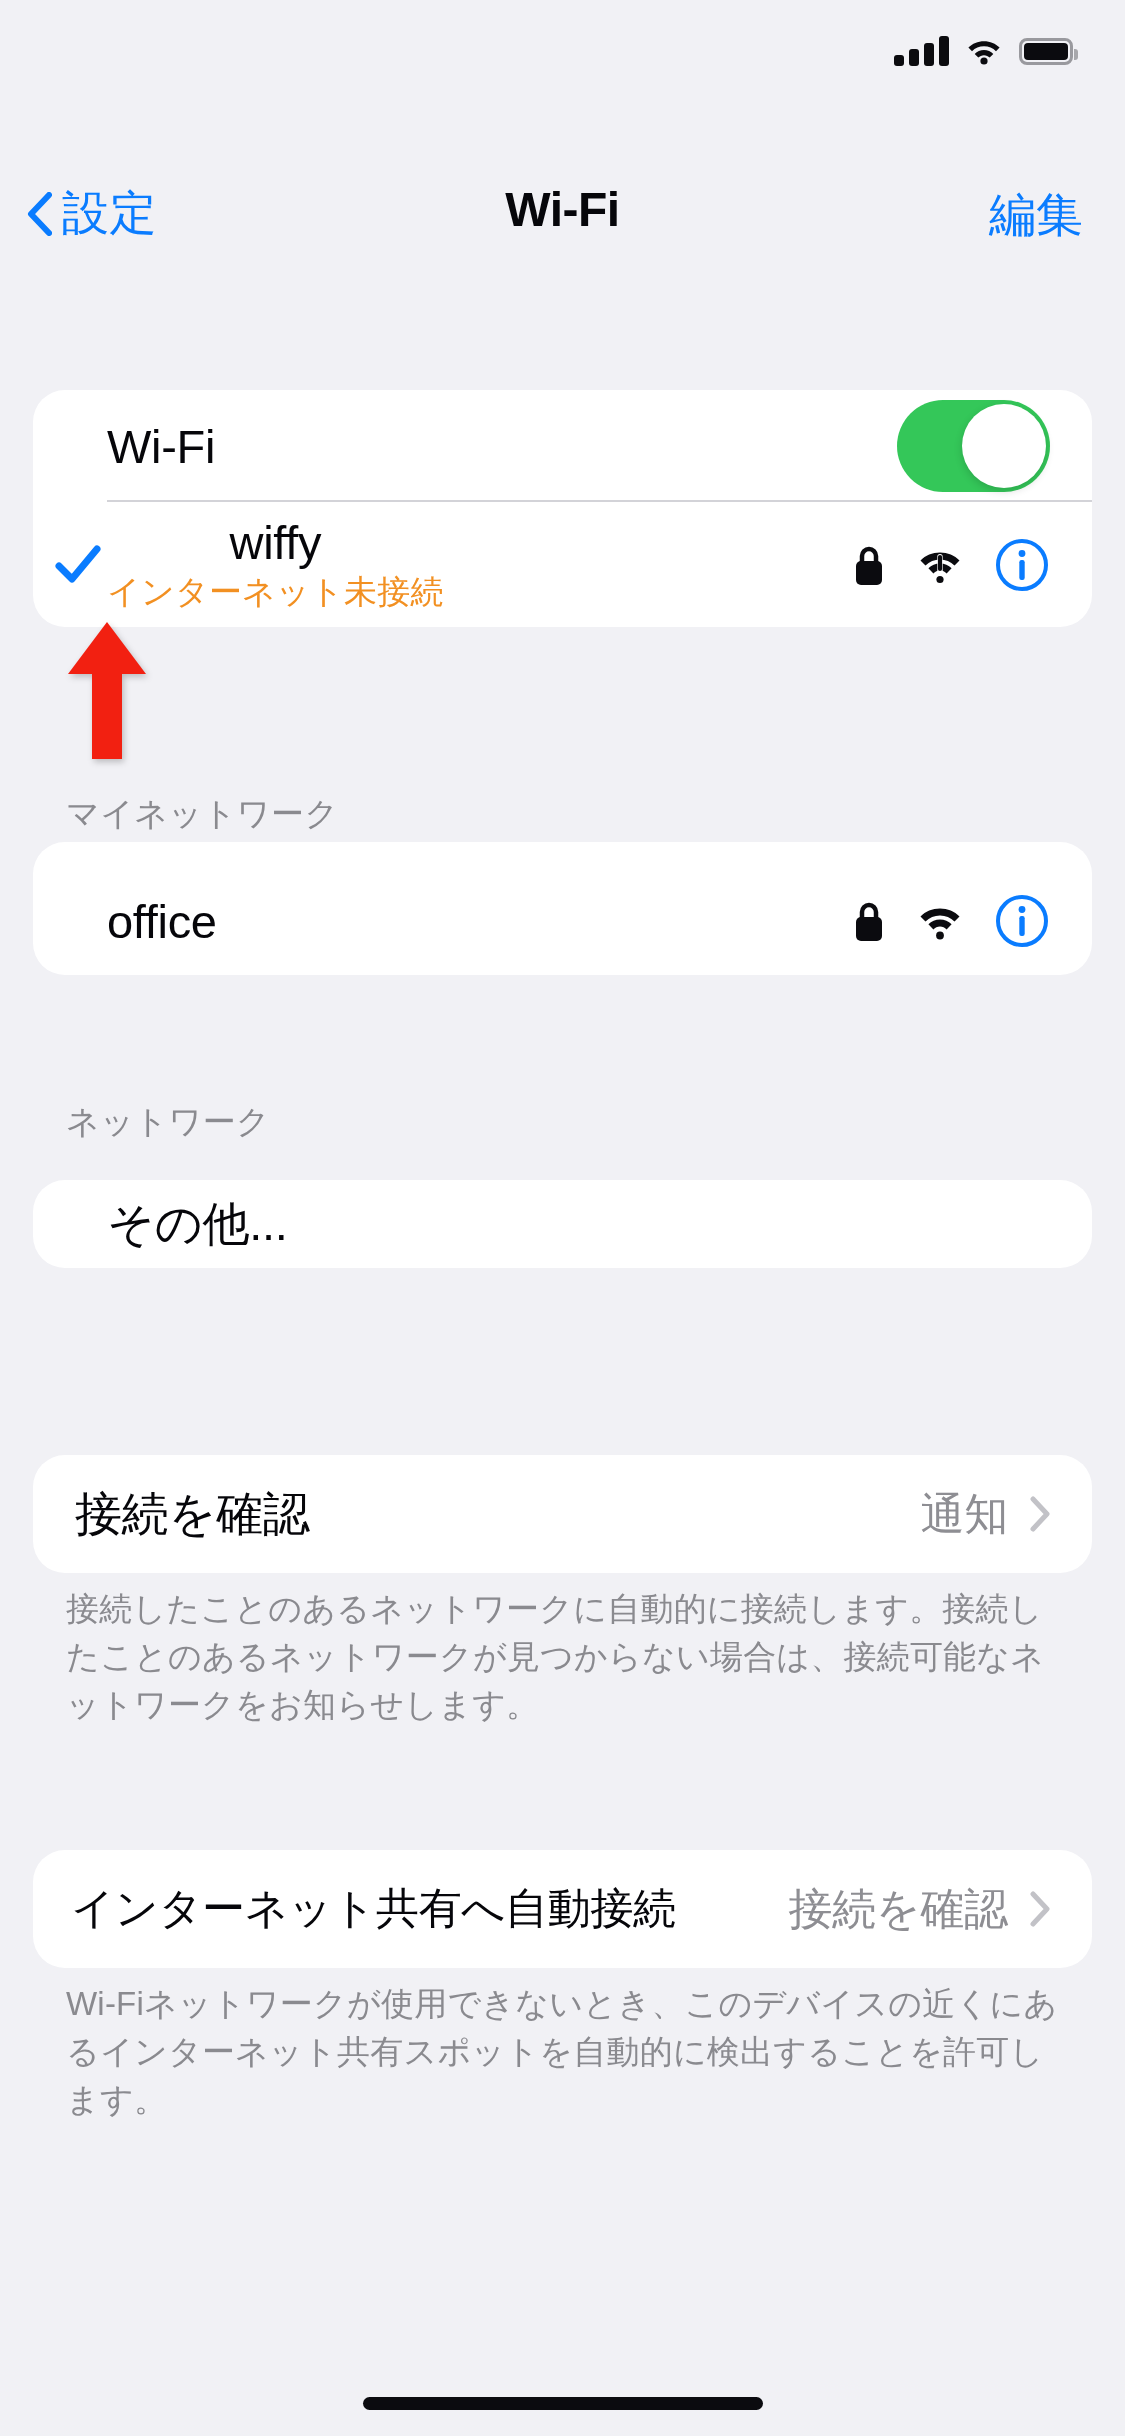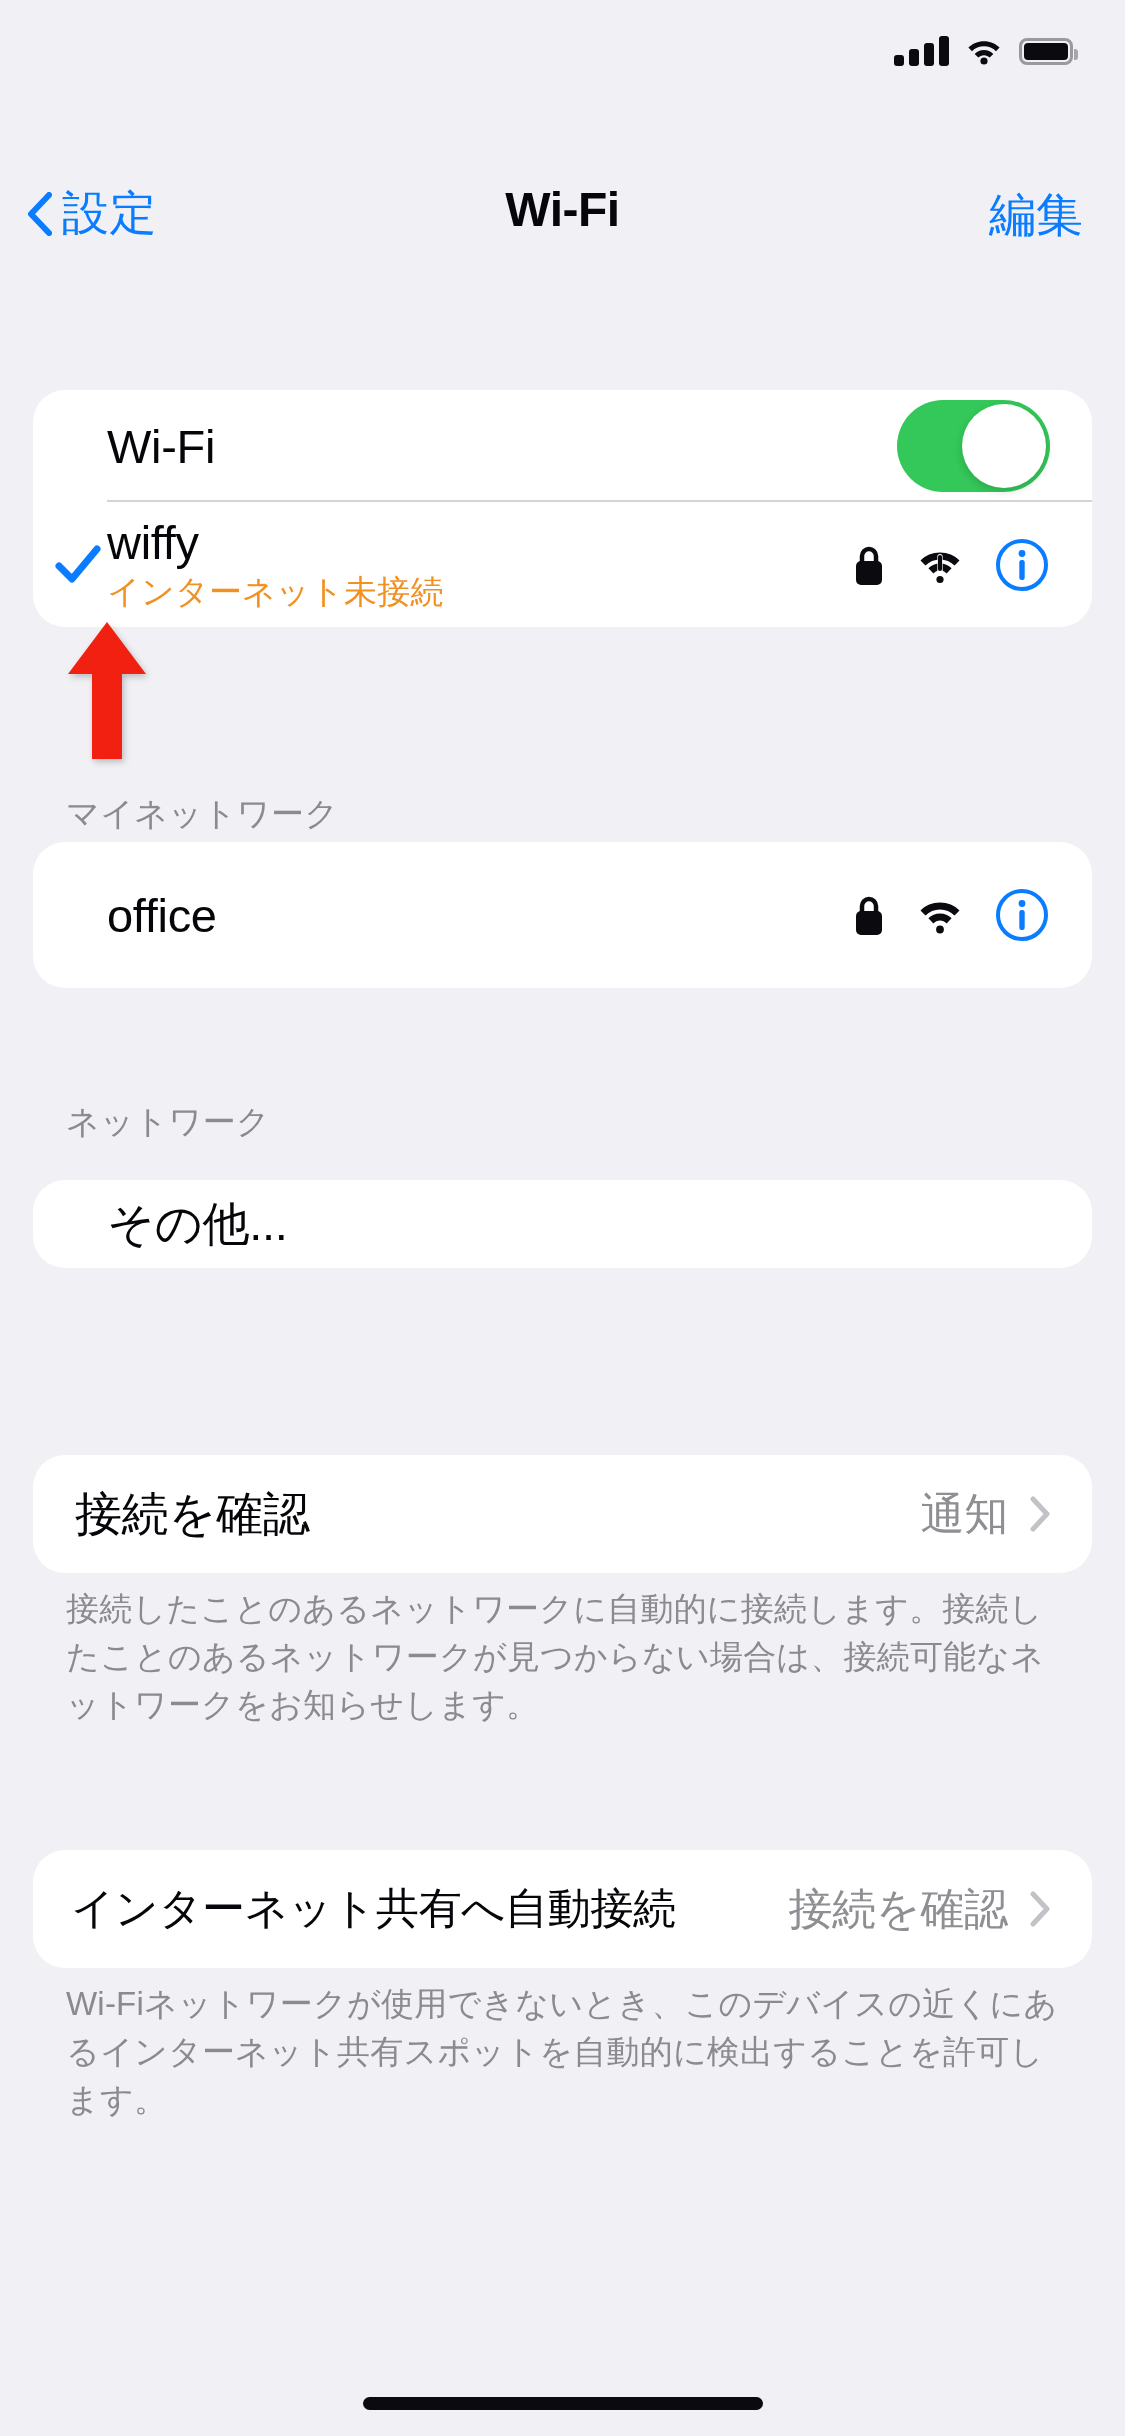--- a/index.html
+++ b/index.html
@@ -178,21 +178,21 @@
     box-shadow: 0 3px 8px rgba(0,0,0,0.16);
   }
 
   
   .check-mark {
     position: absolute;
     left: 22px;
     width: 46px; height: 46px;
     display: block;
   }
-  .net-texts { display: flex; flex-direction: column; justify-content: center; }
+  .net-texts { display: flex; flex-direction: column; justify-content: center; text-align: center; }
   .net-name { font-size: 47px; color: #06060a; letter-spacing: -0.3px; }
   .net-sub {
     font-size: 33px;
     color: #f29022;
     letter-spacing: 0.2px;
   }
   .net-icons { display: flex; align-items: center; gap: 30px; }
   .icon-lock { width: 34px; height: 44px; display:block; }
   .icon-wifi { width: 48px; height: 40px; display:block; }
   .icon-info { width: 56px; height: 56px; display:block; }
@@ -307,21 +307,21 @@
     </div>
   </div>
 
   <svg class="annot-arrow" viewBox="0 0 90 145">
     <path d="M45 4 L84 56 L60 56 L60 141 L30 141 L30 56 L6 56 Z" fill="#f22011"></path>
   </svg>
 
   <div class="section-header" style="top:744px;margin-top:48px;">マイネットワーク</div>
 
   <div class="card" style="top:842px;">
-    <div class="row" style="height:146px;">
+    <div class="row" style="height:108px;margin-top:25px;">
       <div class="row-title">office</div>
       <div class="spacer"></div>
       <div class="net-icons">
         <svg class="icon-lock" viewBox="0 0 34 44">
           <path d="M10 19 v-6 a7 7 0 0 1 14 0 v6" fill="none" stroke="#0b0b0f" stroke-width="4.5"></path>
           <rect x="4" y="18" width="26" height="24" rx="5" fill="#0b0b0f"></rect>
         </svg>
         <svg class="icon-wifi" viewBox="0 0 48 40">
           <path d="M24 7.5c7.6 0 14.5 3 19.5 7.9l-5 5.1C34.6 16.6 29.6 14.4 24 14.4S13.4 16.6 9.5 20.5l-5-5.1C9.5 10.5 16.4 7.5 24 7.5z" fill="#0b0b0f"></path>
           <path d="M24 18.5c4.5 0 8.6 1.8 11.6 4.8l-5 5.1c-1.7-1.7-4-2.8-6.6-2.8s-4.9 1.1-6.6 2.8l-5-5.1c3-3 7.1-4.8 11.6-4.8z" fill="#0b0b0f"></path>

